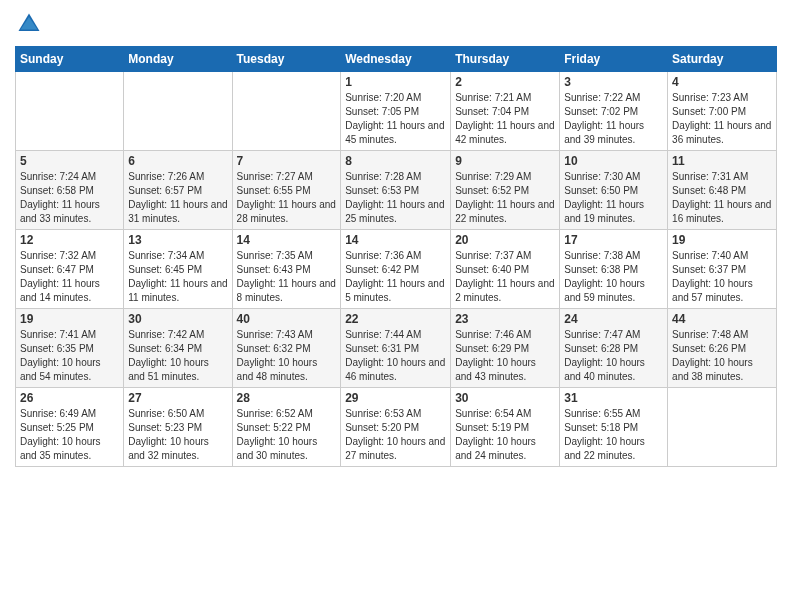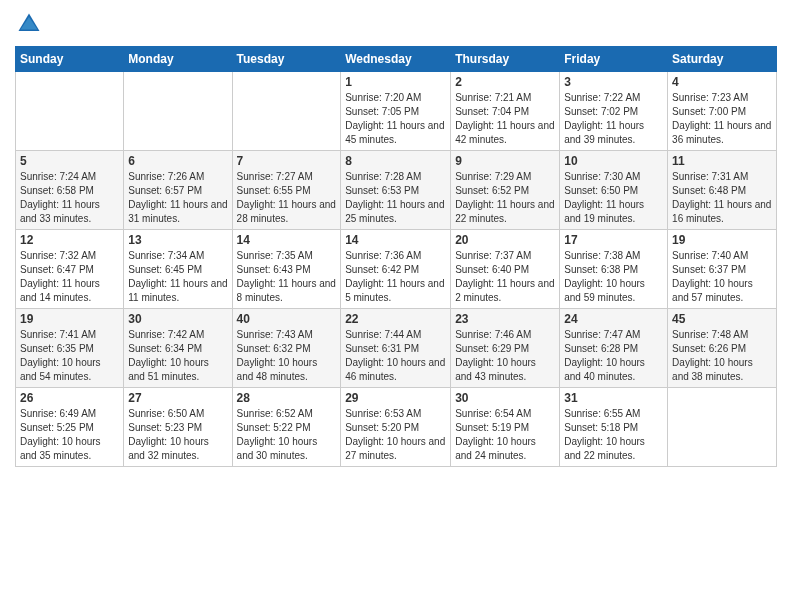--- a/index.html
+++ b/index.html
@@ -238,21 +238,21 @@
           </td>
           <td>
             <span class="day-number">23</span>
             <div class="day-info">Sunrise: 7:46 AM<br>Sunset: 6:29 PM<br>Daylight: 10 hours and 43 minutes.</div>
           </td>
           <td>
             <span class="day-number">24</span>
             <div class="day-info">Sunrise: 7:47 AM<br>Sunset: 6:28 PM<br>Daylight: 10 hours and 40 minutes.</div>
           </td>
           <td>
-            <span class="day-number">45</span>
+            <span class="day-number">44</span>
             <div class="day-info">Sunrise: 7:48 AM<br>Sunset: 6:26 PM<br>Daylight: 10 hours and 38 minutes.</div>
           </td>
         </tr>
         <tr>
           <td>
             <span class="day-number">26</span>
             <div class="day-info">Sunrise: 6:49 AM<br>Sunset: 5:25 PM<br>Daylight: 10 hours and 35 minutes.</div>
           </td>
           <td>
             <span class="day-number">27</span>

